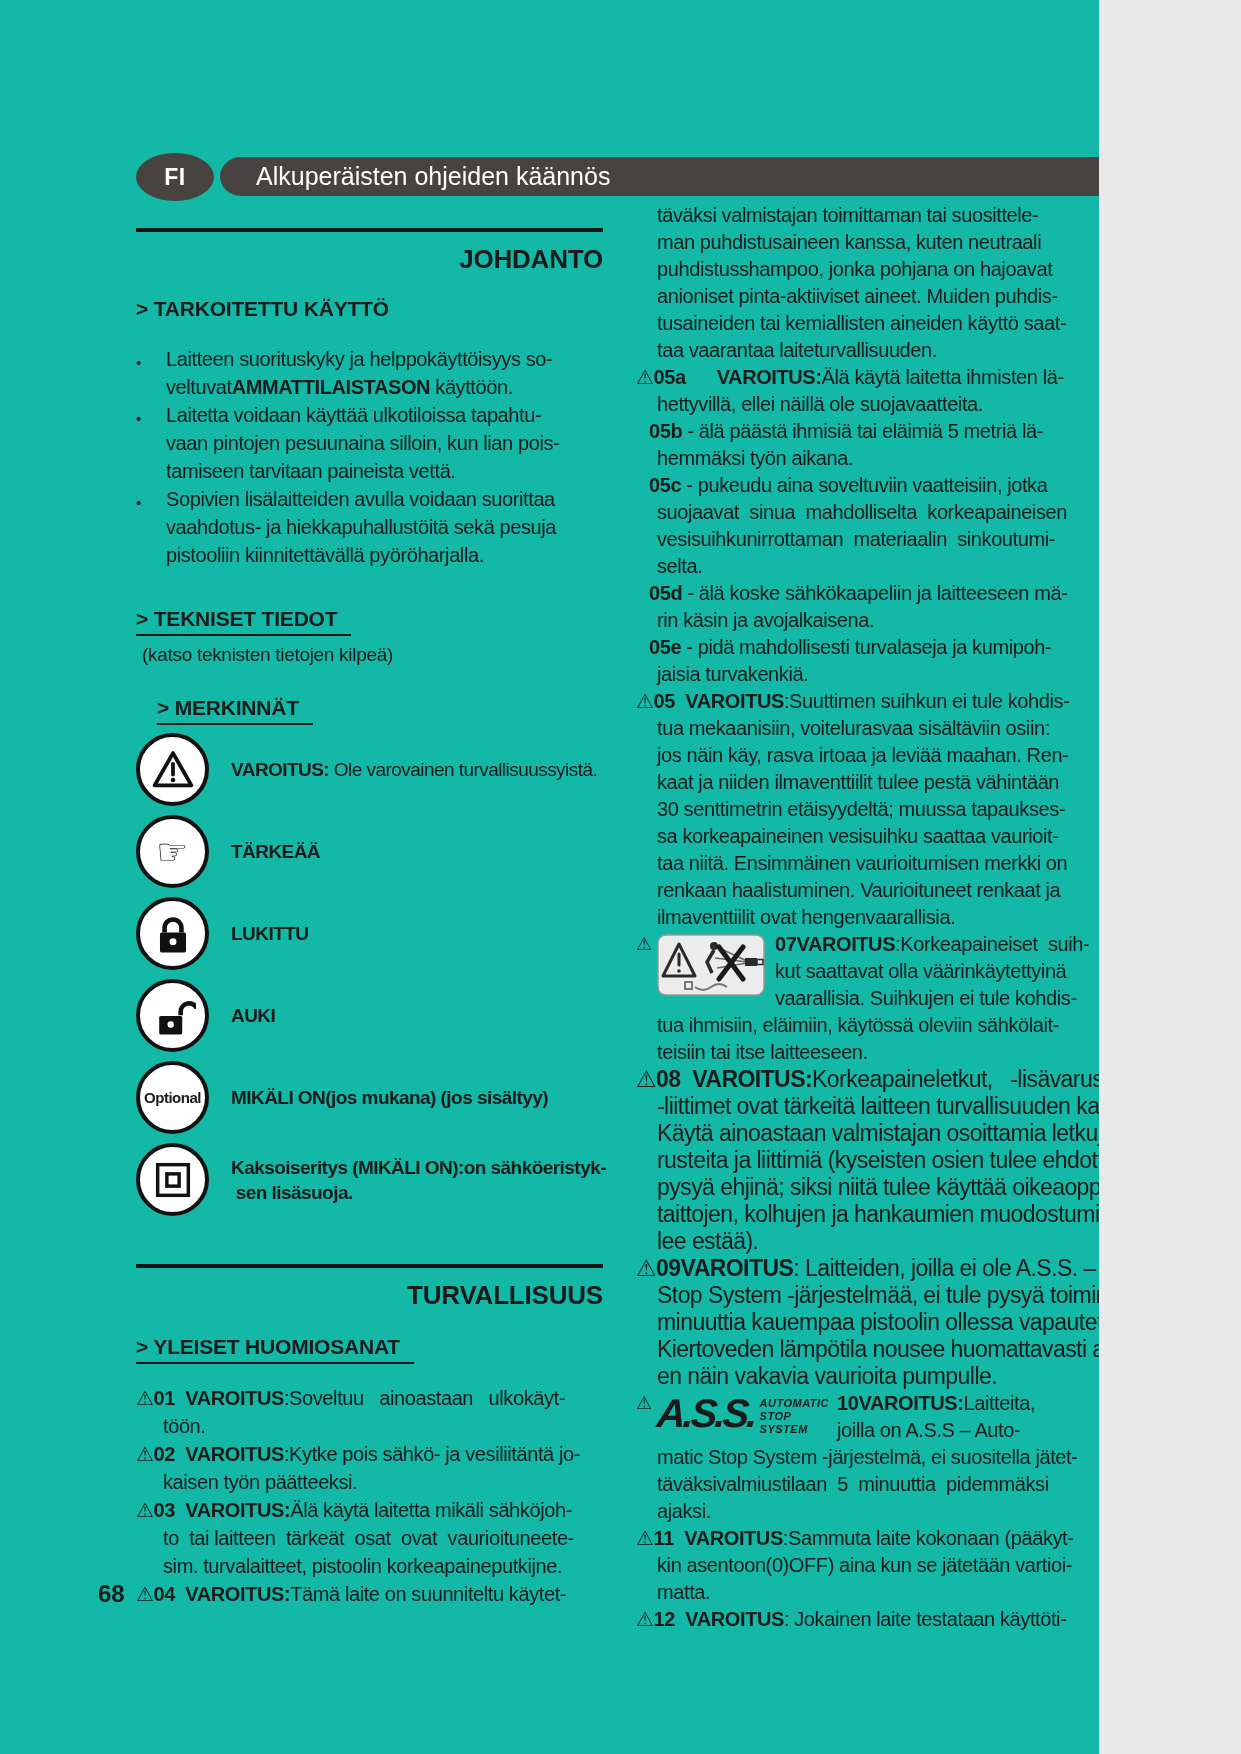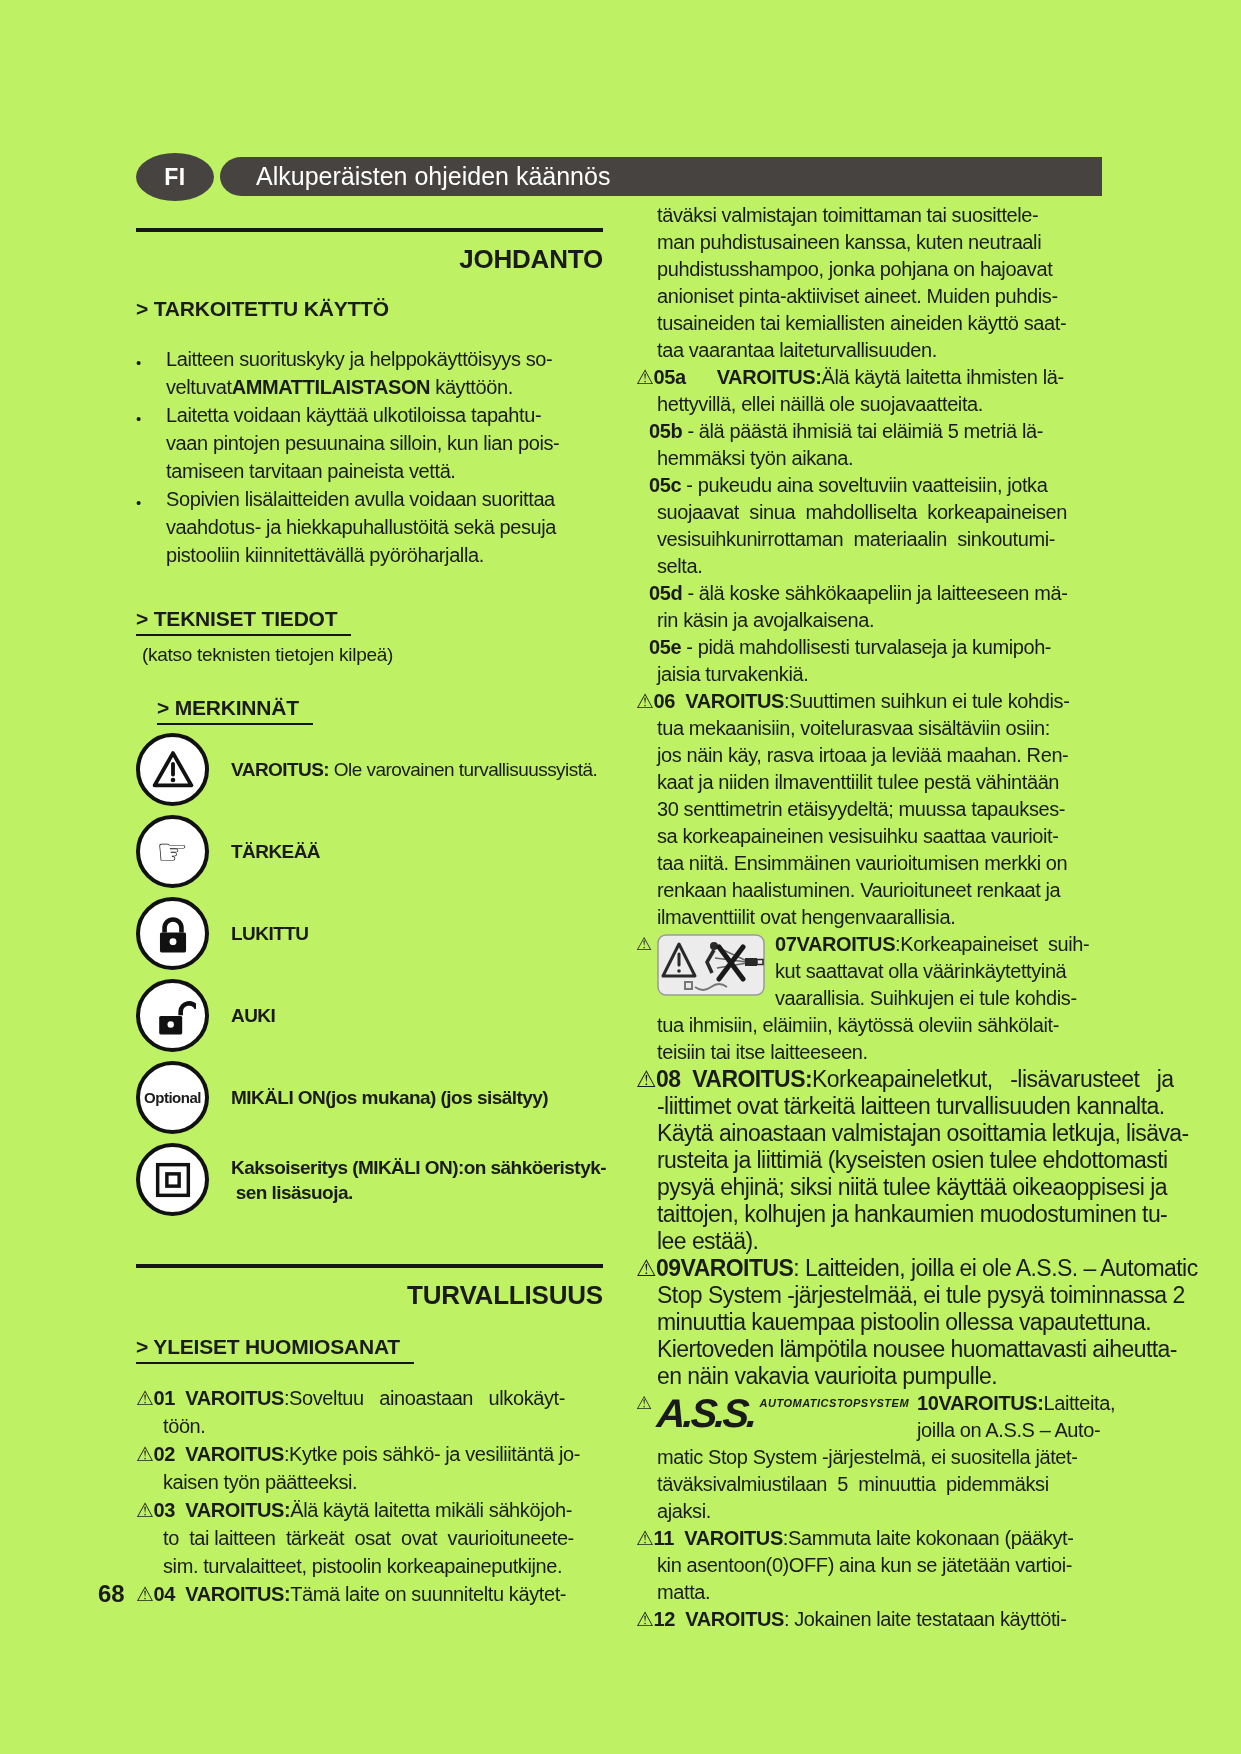--- a/index.html
+++ b/index.html
@@ -1,16 +1,16 @@
 <!DOCTYPE html>
 <html><head>
 <meta charset="utf-8">
 <style>
   html,body{margin:0;padding:0;background:#e9e9e9;}
-  .page{position:relative;width:1241px;height:1754px;background:#bef264;overflow:hidden;
+  .page{position:relative;width:1099px;height:1754px;background:#14b8a6;overflow:hidden;
         font-family:"Liberation Sans","DejaVu Sans",sans-serif;color:#1b1b1b;}
   
   .lang{position:absolute;left:136px;top:153px;width:78px;height:48px;background:#474340;
         border-radius:50%;display:flex;align-items:center;justify-content:center;
         color:#fff;font-weight:bold;font-size:23px;letter-spacing:.5px;}
   .hbar{position:absolute;left:220px;top:157px;width:882px;height:39px;background:#474340;
         border-radius:22px 0 0 22px / 20px 0 0 20px;color:#fff;font-size:25px;
         display:flex;align-items:center;padding-left:36px;box-sizing:border-box;}
   
   .leftcol{position:absolute;left:136px;top:214px;width:467px;}
@@ -43,21 +43,21 @@
   .rh{text-indent:-21px;}
   .rs{text-indent:-8px;}
   .cond{font-size:23px;letter-spacing:-0.55px;}
   .wrow{display:flex;align-items:flex-start;}
   .tri{width:21px;flex:none;font-size:18px;line-height:27px;color:#222;}
   .pictobox{flex:none;margin:3px 10px 0 0;}
   .side{white-space:pre;}
   .ass{flex:none;display:flex;align-items:flex-start;margin:4px 8px 0 0;}
   .ass-main{font-style:italic;font-weight:bold;font-size:40px;line-height:0.95;
             letter-spacing:-3px;transform:skewX(-4deg);color:#1a1a1a;}
-  .ass-sub{display:flex;flex-direction:row;margin-left:5px;padding-top:3px;}
+  .ass-sub{display:flex;flex-direction:column;margin-left:5px;padding-top:3px;}
   .ass-sub i{font-style:italic;font-weight:bold;font-size:11px;line-height:13px;letter-spacing:.5px;color:#1a1a1a;}
   .pagenum{position:absolute;left:98px;top:1580px;font-size:24px;font-weight:bold;}
   b{font-weight:bold;}
 </style>
 </head>
 <body>
 
 <div class="page">
 
   <div class="lang">
@@ -189,21 +189,21 @@
     <div class="rp rs"><b>05b</b> - älä päästä ihmisiä tai eläimiä 5 metriä lä-
 hemmäksi työn aikana.</div>
     <div class="rp rs"><b>05c</b> - pukeudu aina soveltuviin vaatteisiin, jotka
 suojaavat  sinua  mahdolliselta  korkeapaineisen
 vesisuihkunirrottaman  materiaalin  sinkoutumi-
 selta.</div>
     <div class="rp rs"><b>05d</b> - älä koske sähkökaapeliin ja laitteeseen mä-
 rin käsin ja avojalkaisena.</div>
     <div class="rp rs"><b>05e</b> - pidä mahdollisesti turvalaseja ja kumipoh-
 jaisia turvakenkiä.</div>
-    <div class="rp rh"><b>⚠06  VAROITUS</b>:Suuttimen suihkun ei tule kohdis-
+    <div class="rp rh"><b>⚠05  VAROITUS</b>:Suuttimen suihkun ei tule kohdis-
 tua mekaanisiin, voitelurasvaa sisältäviin osiin:
 jos näin käy, rasva irtoaa ja leviää maahan. Ren-
 kaat ja niiden ilmaventtiilit tulee pestä vähintään
 30 senttimetrin etäisyydeltä; muussa tapaukses-
 sa korkeapaineinen vesisuihku saattaa vaurioit-
 taa niitä. Ensimmäinen vaurioitumisen merkki on
 renkaan haalistuminen. Vaurioituneet renkaat ja
 ilmaventtiilit ovat hengenvaarallisia.</div>
 
     <div class="wrow">

